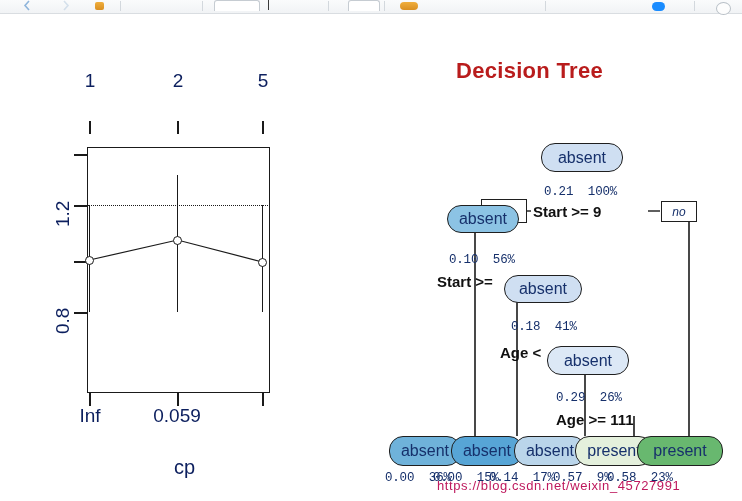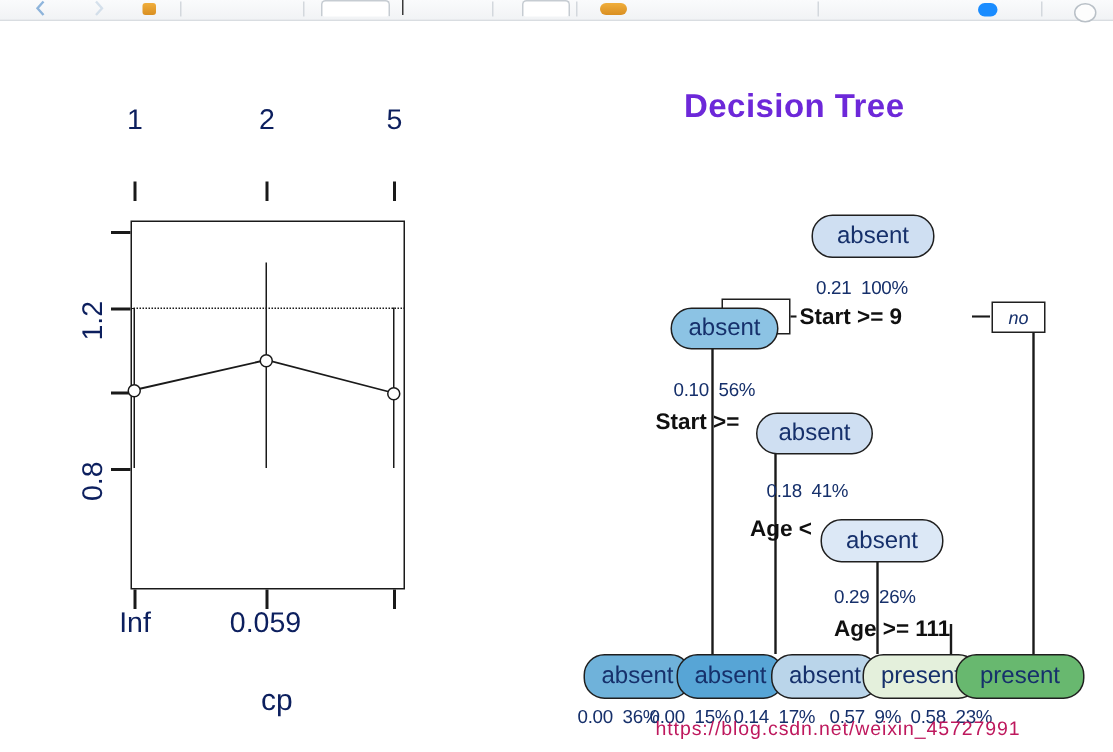--- a/index.html
+++ b/index.html
@@ -35,29 +35,29 @@
   .tick.v{width:1.6px;height:13px;}
   .errbar{position:absolute;width:1.4px;background:#1a1a1a;}
   .dashed-ref{position:absolute;height:0;border-top:1.6px dotted #1a1a1a;}
   .pt{position:absolute;width:9px;height:9px;border:1.4px solid #1a1a1a;
      border-radius:50%;background:#fff;box-sizing:border-box;}
   #series-line{position:absolute;left:0;top:0;}
 
   
   #tree{position:absolute;left:371px;top:13px;width:371px;height:488px;}
   #tree-title{position:absolute;left:85px;top:45px;font-size:22px;font-weight:bold;
-     color:#6d28d9;letter-spacing:.3px;font-family:"Liberation Sans",sans-serif;}
+     color:#b91c1c;letter-spacing:.3px;font-family:"Liberation Sans",sans-serif;}
   #tree-svg{position:absolute;left:0;top:0;}
 
   .node{position:absolute;border:1.5px solid #1f1f1f;border-radius:14px;
      box-sizing:border-box;display:flex;align-items:center;justify-content:center;
      font-size:16px;color:#16306b;white-space:nowrap;
      font-family:"Liberation Sans",sans-serif;}
   .nodestat{position:absolute;font-size:12.5px;color:#16306b;white-space:nowrap;
-     font-family:Liberation Sans, sans-serif;letter-spacing:-.2px;}
+     font-family:Liberation Mono, monospace;letter-spacing:-.2px;}
   .split{position:absolute;font-size:15px;font-weight:bold;color:#101010;
      white-space:nowrap;font-family:"Liberation Sans",sans-serif;}
   .yn{position:absolute;border:1.3px solid #1f1f1f;background:#fff;
      font-size:12px;font-style:italic;color:#16306b;
      display:flex;align-items:center;justify-content:center;
      font-family:"Liberation Sans",sans-serif;}
   #watermark{position:absolute;left:66px;top:465px;font-size:13px;color:#be185d;
      letter-spacing:.6px;white-space:nowrap;font-family:"Liberation Sans",sans-serif;}
 </style>
 </head>

